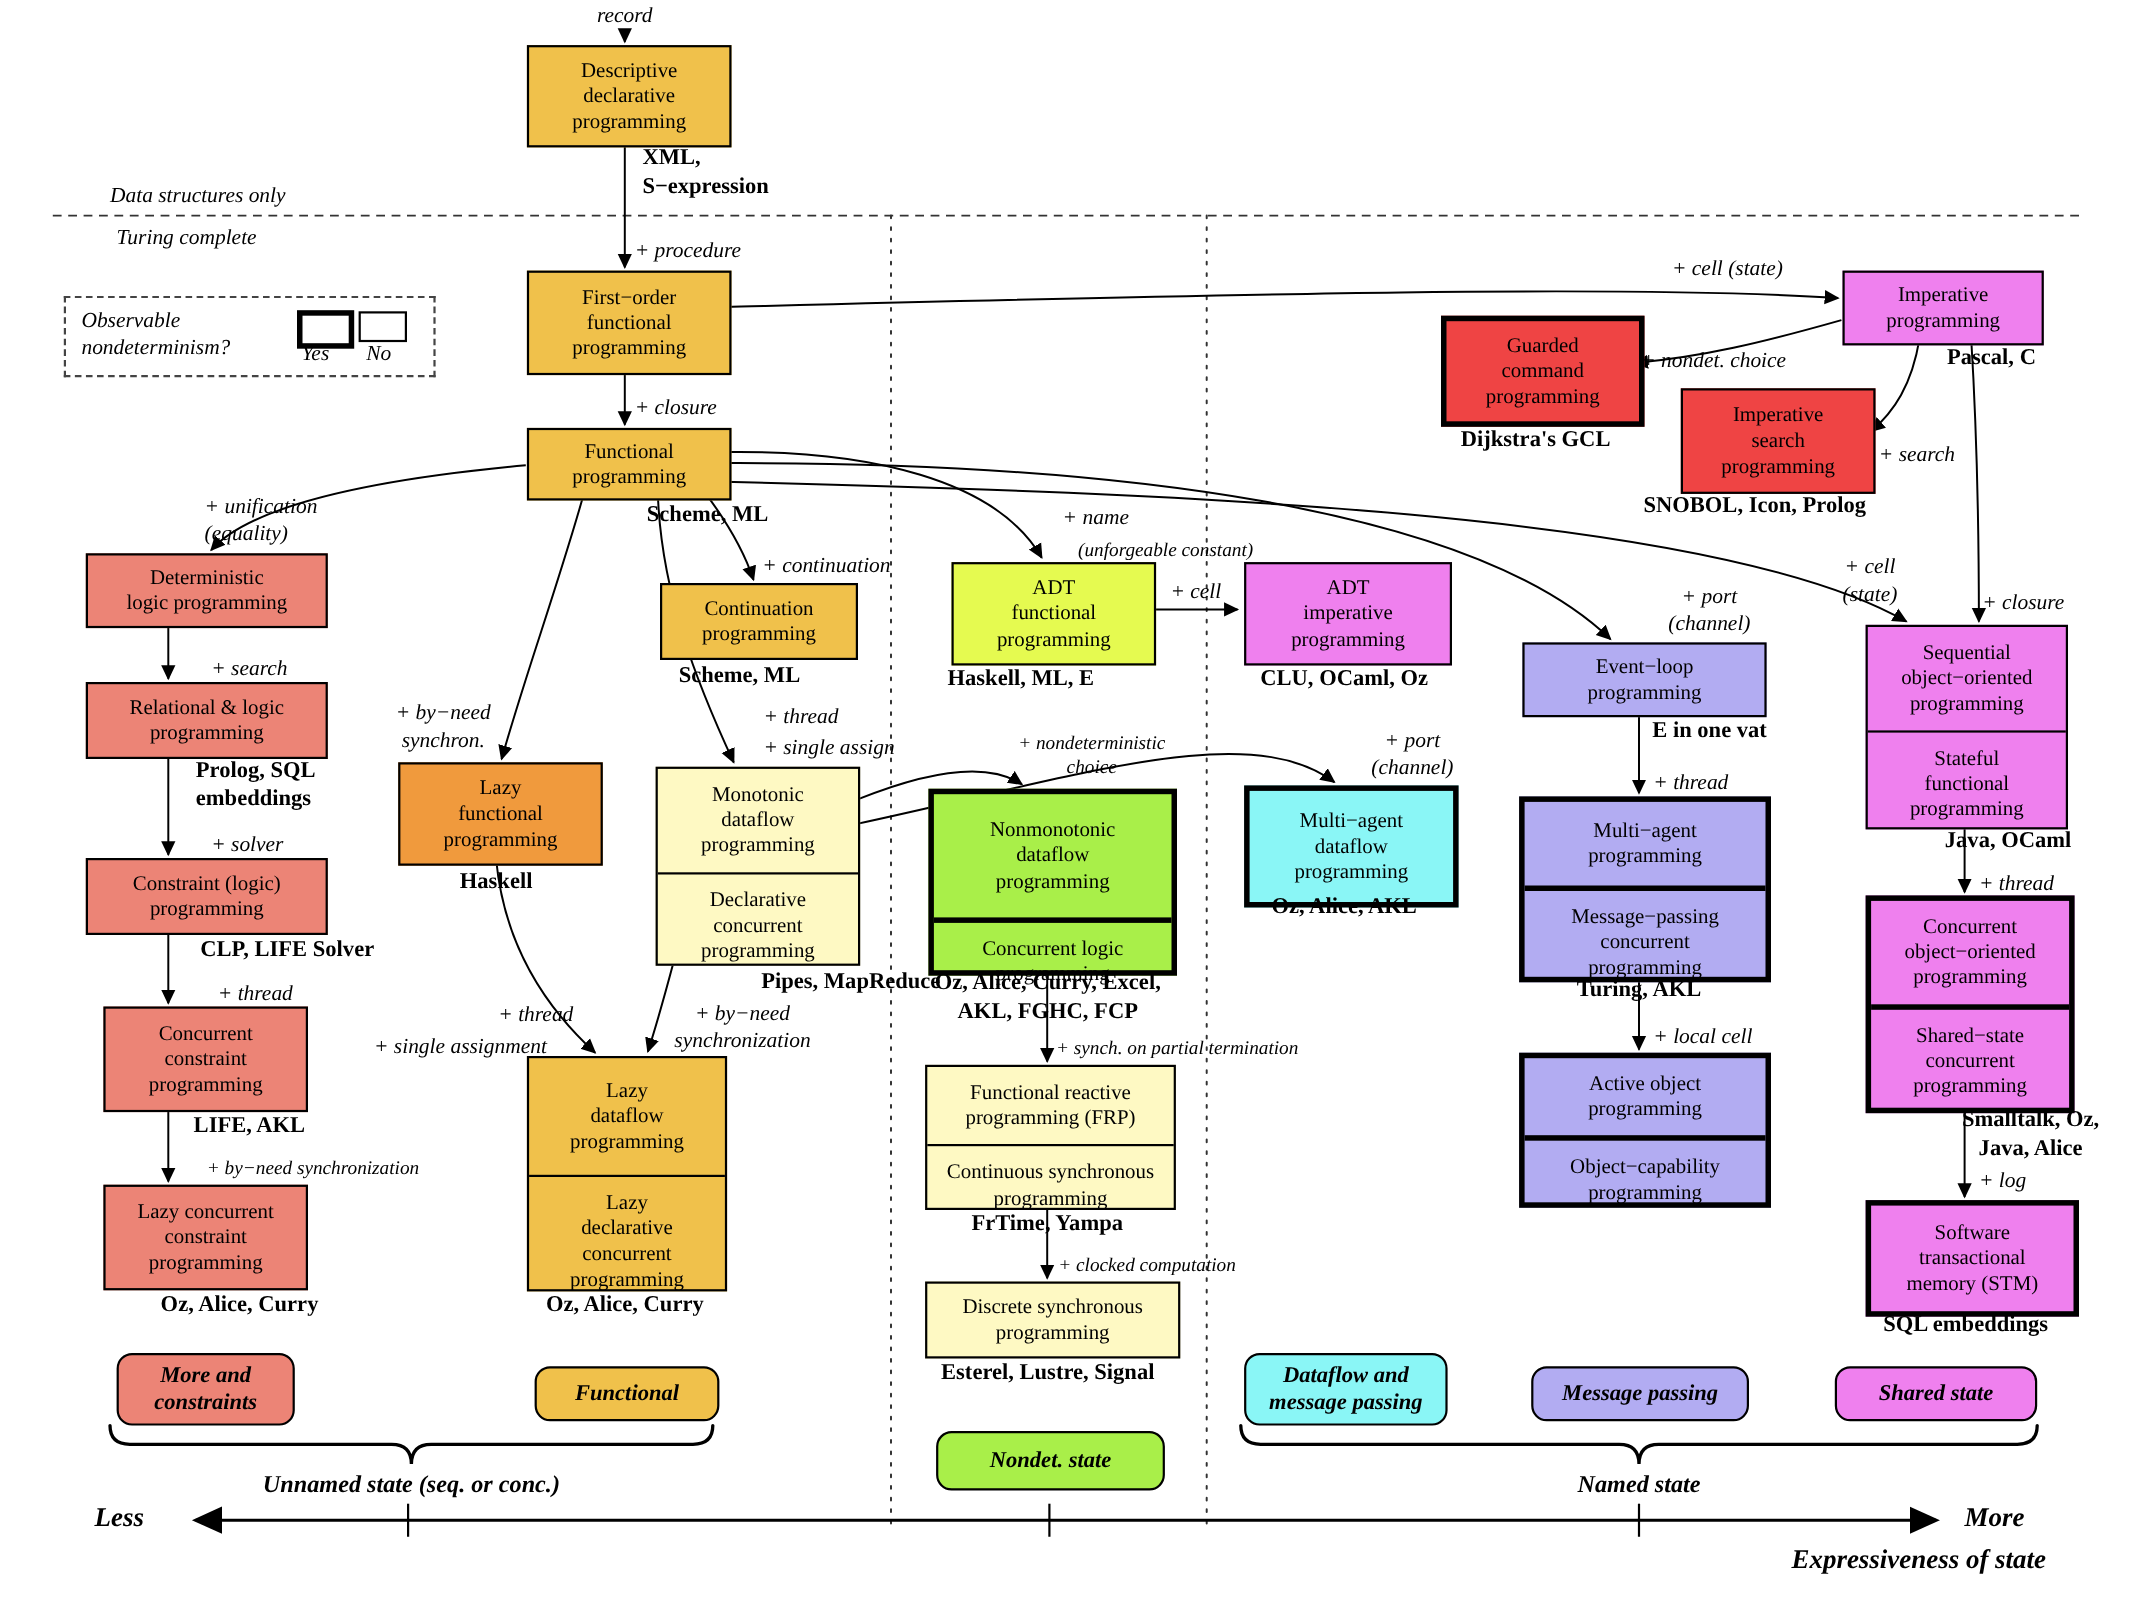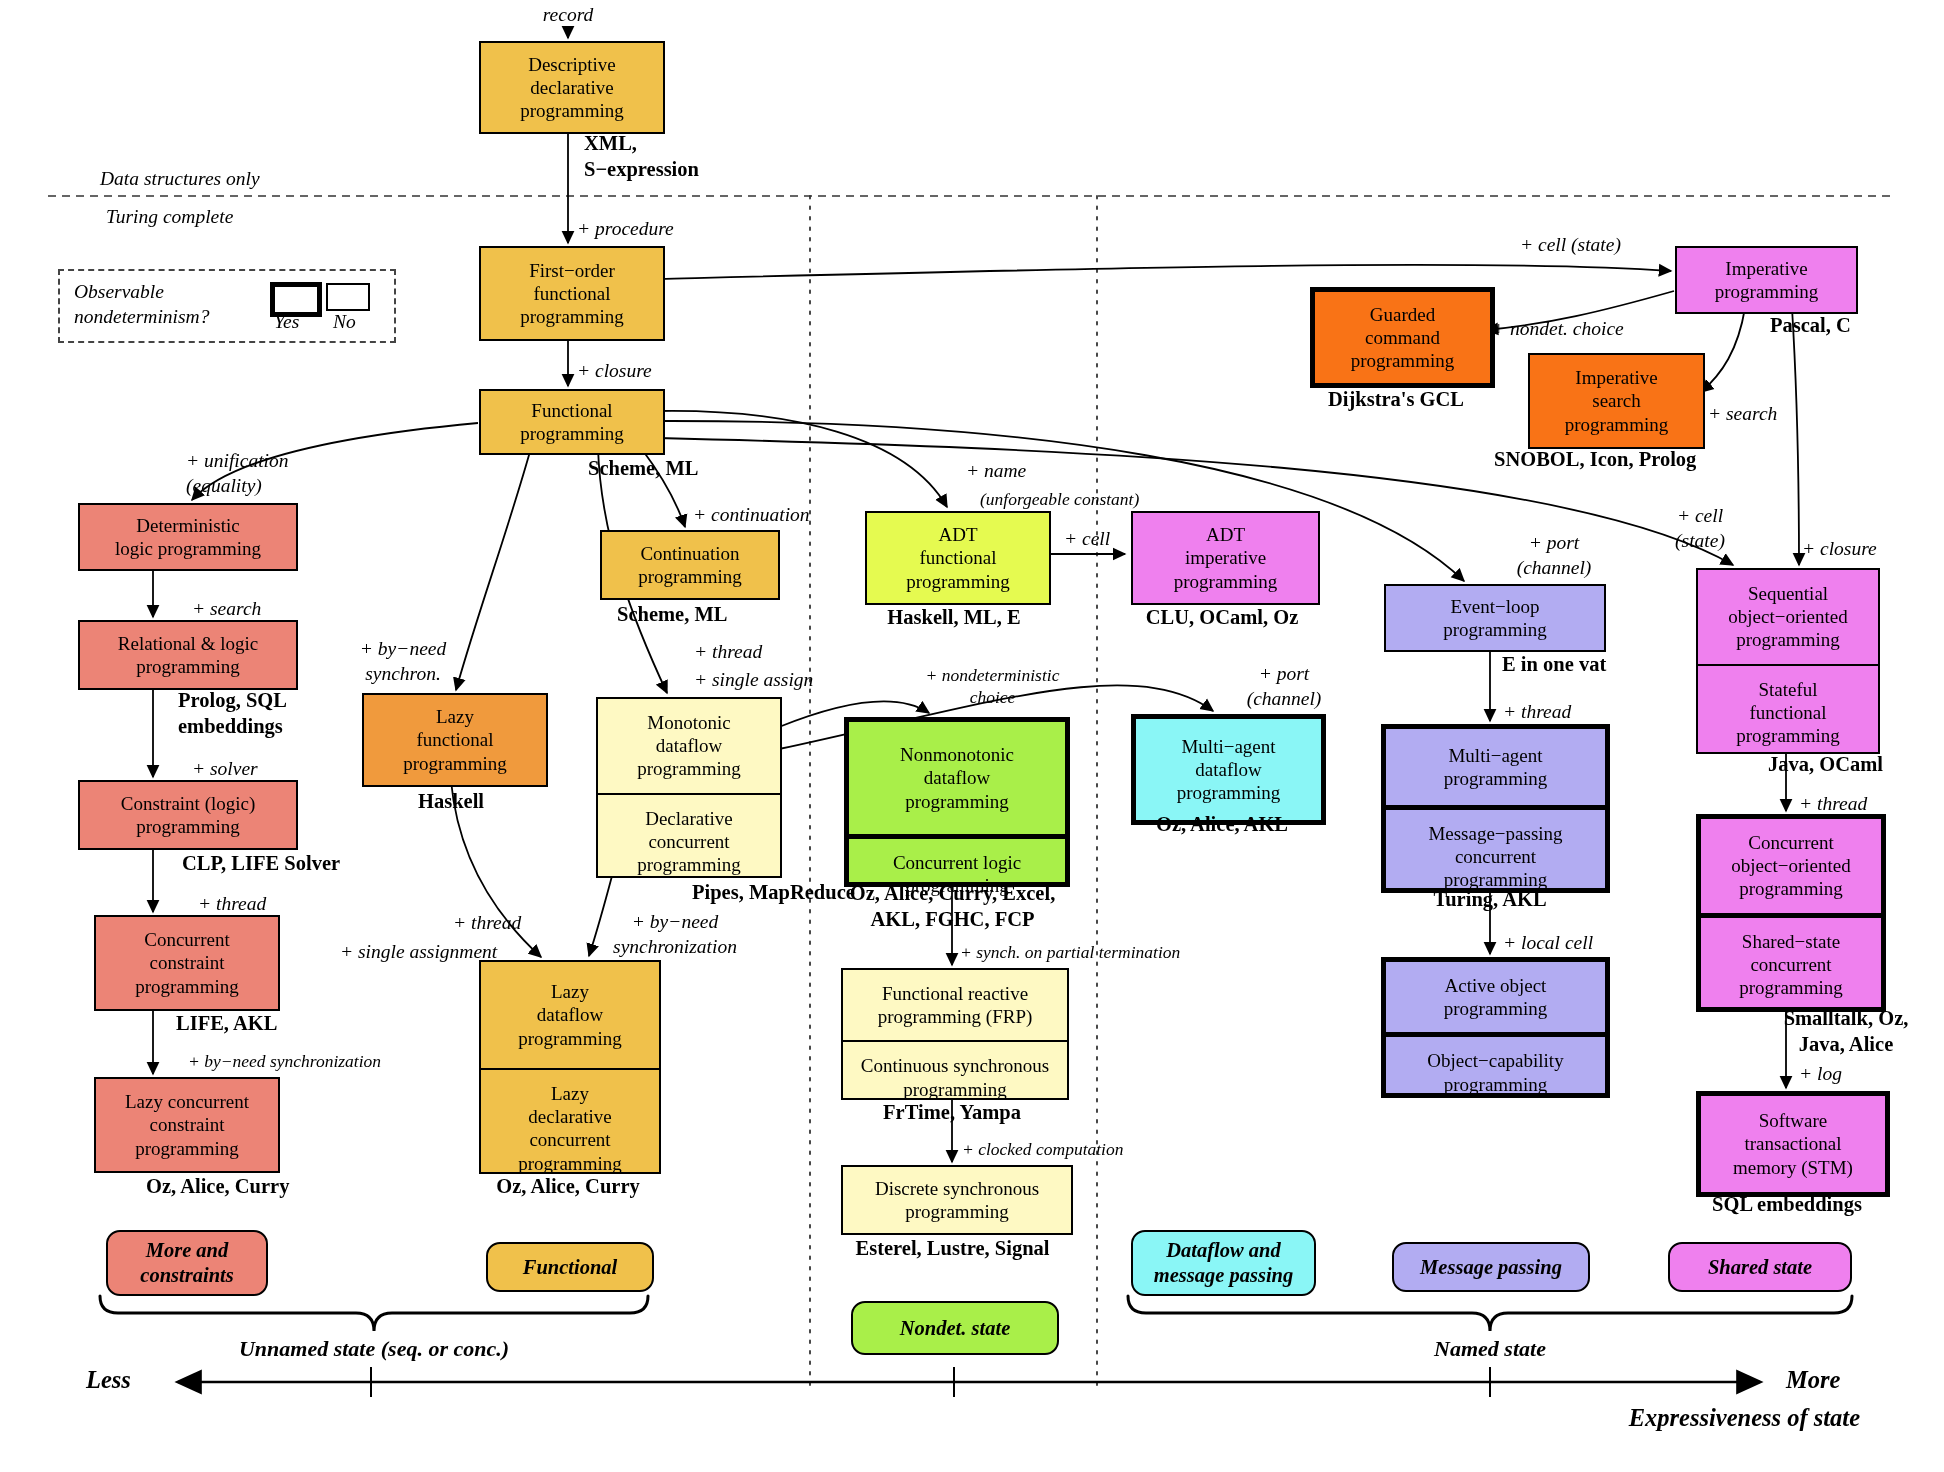--- a/index.html
+++ b/index.html
@@ -23,21 +23,21 @@
        justify-content:center;text-align:center;font-weight:700;font-style:italic;font-size:20.5px;
        line-height:1.22;white-space:pre-line}
   .state-label{position:absolute;font-weight:700;font-style:italic;font-size:22px;text-align:center;white-space:pre-line}
   .huge{position:absolute;font-weight:700;font-style:italic;font-size:24.5px;white-space:pre-line}
   .legendbox{position:absolute;border:2px dashed #444}
   .minibox{position:absolute;border:2.5px solid #000;background:#fff}
   .minibox.thick{border-width:5.5px}
   .center{text-align:center}
   .gold{background:#f0c14b}.orange{background:#f09a3d}.salmon{background:#ec8476}
   .yellow{background:#fef9c3}.lime{background:#e5fa50}.green{background:#a9ef49}
-  .cyan{background:#8af6f6}.magenta{background:#ef80ee}.peri{background:#b2acf2}.violet{background:#f97316}
+  .cyan{background:#8af6f6}.magenta{background:#ef80ee}.peri{background:#b2acf2}.violet{background:#ef4444}
 </style>
 </head>
 <body>
 
 <div class="canvas">
 
   <svg class="wires" width="1944" height="1472" viewBox="0 0 1944 1472">
     <defs>
       <marker id="ah" viewBox="0 0 10 10" refX="8.5" refY="5" markerWidth="8" markerHeight="8" orient="auto-start-reverse">
         <path d="M0,0.5 L9.5,5 L0,9.5 z" fill="#000"></path>
@@ -279,21 +279,21 @@
   <div class="cap" style="left:588px;top:456px">Scheme, ML</div>
   <div class="cap" style="left:178px;top:688px">Prolog, SQL
 embeddings</div>
   <div class="cap" style="left:182px;top:851px">CLP, LIFE Solver</div>
   <div class="cap" style="left:176px;top:1011px">LIFE, AKL</div>
   <div class="cap" style="left:146px;top:1174px">Oz, Alice, Curry</div>
   <div class="cap center" style="left:401px;top:789px;width:100px">Haskell</div>
   <div class="cap" style="left:617px;top:602px">Scheme, ML</div>
   <div class="cap" style="left:692px;top:880px">Pipes, MapReduce</div>
   <div class="cap center" style="left:468px;top:1174px;width:200px">Oz, Alice, Curry</div>
-  <div class="cap center" style="left:854px;top:605px;width:200px">Haskell, ML, E</div>
+  <div class="cap center" style="left:828px;top:605px;width:200px">Haskell, ML, E</div>
   <div class="cap center" style="left:1122px;top:605px;width:200px">CLU, OCaml, Oz</div>
   <div class="cap center" style="left:800px;top:881px;width:305px">Oz, Alice, Curry, Excel,
 AKL, FGHC, FCP</div>
   <div class="cap center" style="left:852px;top:1100px;width:200px">FrTime, Yampa</div>
   <div class="cap center" style="left:800px;top:1236px;width:305px">Esterel, Lustre, Signal</div>
   <div class="cap center" style="left:1136px;top:812px;width:172px">Oz, Alice, AKL</div>
   <div class="cap" style="left:1502px;top:652px">E in one vat</div>
   <div class="cap center" style="left:1390px;top:887px;width:200px">Turing, AKL</div>
   <div class="cap" style="left:1770px;top:313px">Pascal, C</div>
   <div class="cap center" style="left:1296px;top:387px;width:200px">Dijkstra's GCL</div>

